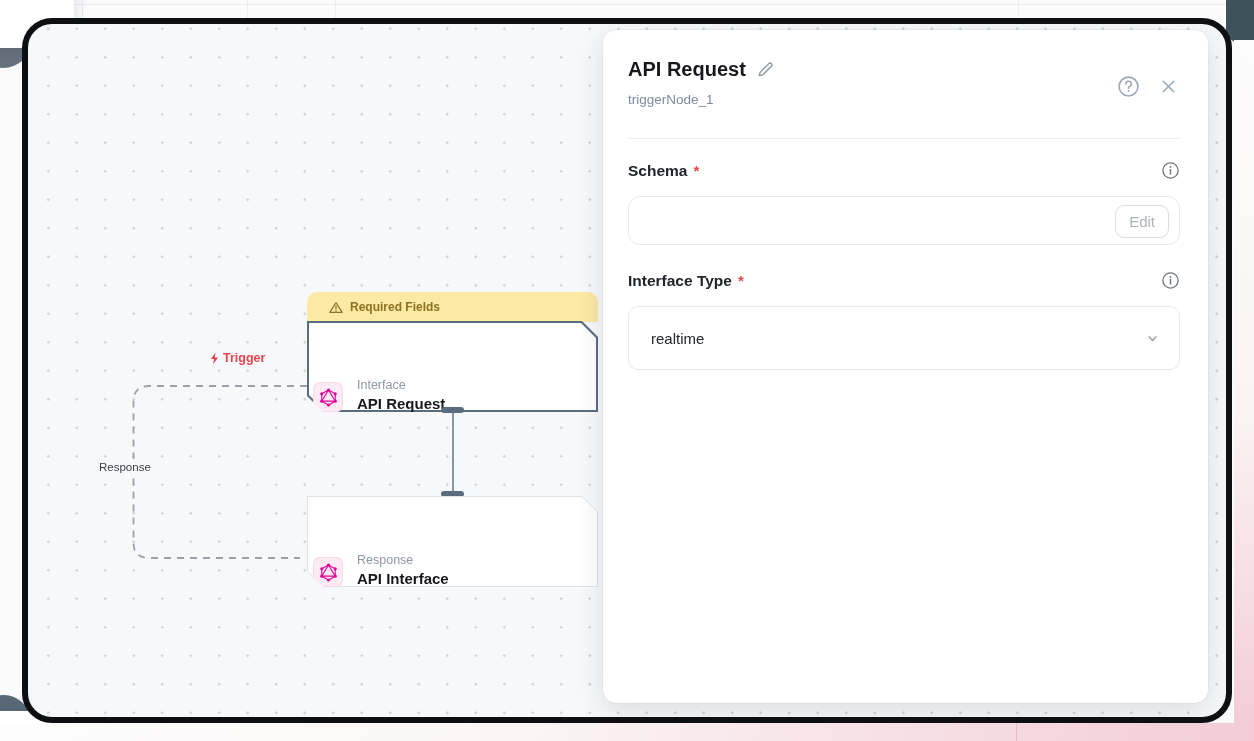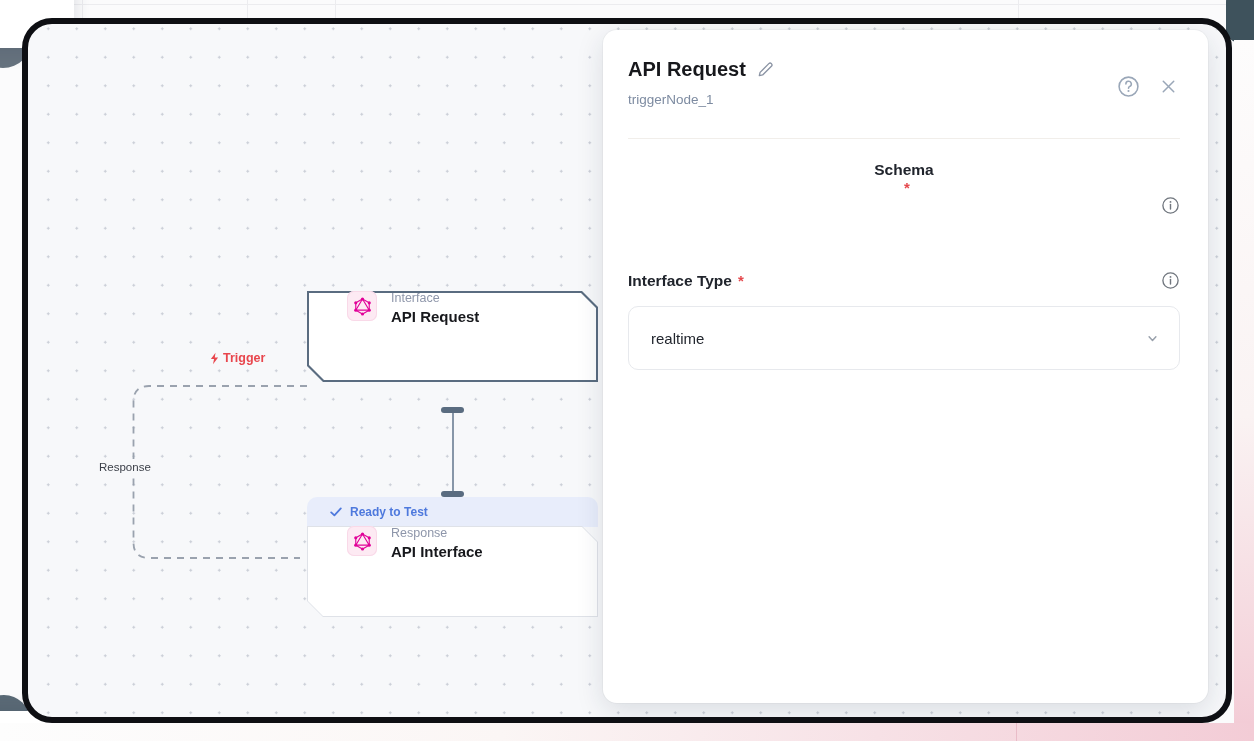--- a/index.html
+++ b/index.html
@@ -55,21 +55,21 @@
   .banner-warn { background:#fbe9a4; color:#8d7222; }
   .banner-ready { background:#e8edfb; color:#4e79dd; }
   .node-shape { position:relative; height:91px; margin-top:-1px;
     clip-path:polygon(0 0, calc(100% - 16px) 0, 100% 16px, 100% 100%, 16px 100%, 0 calc(100% - 16px)); }
   .node-shape.selected { background:#5a6c80; }
   .node-shape.plain { background:#dfe2e8; }
   .node-inner { position:absolute; background:#ffffff;
     clip-path:polygon(0 0, calc(100% - 15px) 0, 100% 15px, 100% 100%, 15px 100%, 0 calc(100% - 15px)); }
   .node-shape.selected .node-inner { inset:2px; }
   .node-shape.plain .node-inner { inset:1px; }
-  .node-content { position:absolute; inset:0; display:flex; align-items:flex-start; gap:14px; padding-left:40px; }
+  .node-content { position:absolute; inset:0; display:flex; align-items:flex-end; gap:14px; padding-left:6px; }
   .node-icon { width:30px; height:30px; border-radius:7px; background:#fdeaf3;
     box-shadow:0 0 0 1px #f9d9e8 inset; display:flex; align-items:center; justify-content:center; }
   .node-texts { display:flex; flex-direction:column; gap:3px; }
   .node-subtitle { font-size:12.5px; color:#8e96aa; }
   .node-title { font-size:15px; font-weight:700; color:#17181c; }
 
   .connector-line { position:absolute; left:424px; top:386px; width:2px; height:87px; background:#8796a8; }
   .connector-handle { position:absolute; left:413px; width:23px; height:6px; border-radius:3px; background:#5a6c80; }
   .handle-top { top:383px; } .handle-bottom { top:467px; }
 
@@ -132,20 +132,28 @@
       <svg width="11" height="13" viewBox="0 0 11 14">
         <path d="M6.6 0.8 L1.6 7.6 H5 L3.9 13.2 L9.4 5.8 H5.8 Z" fill="#e8464d"></path>
       </svg>
       <span>Trigger</span>
     </div>
     <div class="edge-label-response">
       <span>Response</span>
     </div>
 
     <div class="node-group" style="left:279px; top:268px;">
+      <div class="node-banner banner-warn">
+        <svg width="14" height="13" viewBox="0 0 16 14">
+          <path d="M8 1.6 L15 12.6 H1 Z" fill="none" stroke="#8d7222" stroke-width="1.4" stroke-linejoin="round"></path>
+          <line x1="8" y1="5.6" x2="8" y2="8.8" stroke="#8d7222" stroke-width="1.4" stroke-linecap="round"></line>
+          <circle cx="8" cy="10.9" r="0.9" fill="#8d7222"></circle>
+        </svg>
+        <span>Required Fields</span>
+      </div>
       <div class="node-shape selected shadowed">
         <div class="node-inner"></div>
         <div class="node-content">
           <div class="node-icon">
             <svg width="19" height="19" viewBox="0 0 24 24">
               <g stroke="#E10098" stroke-width="1.4" fill="none">
                 <path d="M12 2.5 L20.5 7.4 V16.6 L12 21.5 L3.5 16.6 V7.4 Z"></path>
                 <path d="M12 2.5 L20.5 16.6 H3.5 Z"></path>
               </g>
               <g fill="#E10098">
@@ -164,26 +172,20 @@
           </div>
         </div>
       </div>
     </div>
 
     <div class="connector-line"></div>
     <div class="connector-handle handle-top"></div>
     <div class="connector-handle handle-bottom"></div>
 
     <div class="node-group" style="left:279px; top:473px;">
-      <div class="node-banner banner-ready">
-        <svg width="14" height="12" viewBox="0 0 14 12">
-          <path d="M2.2 6.4 L5.4 9.4 L11.8 2.4" fill="none" stroke="#4e79dd" stroke-width="1.8" stroke-linecap="round" stroke-linejoin="round"></path>
-        </svg>
-        <span>Ready to Test</span>
-      </div>
       <div class="node-shape plain shadowed">
         <div class="node-inner"></div>
         <div class="node-content">
           <div class="node-icon">
             <svg width="19" height="19" viewBox="0 0 24 24">
               <g stroke="#E10098" stroke-width="1.4" fill="none">
                 <path d="M12 2.5 L20.5 7.4 V16.6 L12 21.5 L3.5 16.6 V7.4 Z"></path>
                 <path d="M12 2.5 L20.5 16.6 H3.5 Z"></path>
               </g>
               <g fill="#E10098">
@@ -220,30 +222,33 @@
         <path d="M8.5 8.6 a2.6 2.6 0 1 1 3.6 2.4 c-.75.3-1.1.85-1.1 1.6" fill="none" stroke="#9aa7b8" stroke-width="1.5" stroke-linecap="round"></path>
         <circle cx="11" cy="15.3" r="1" fill="#9aa7b8"></circle>
       </svg>
       <svg width="19" height="19" viewBox="0 0 20 20">
         <path d="M4.5 4.5 L15.5 15.5 M15.5 4.5 L4.5 15.5" stroke="#9aa7b8" stroke-width="1.6" stroke-linecap="round"></path>
       </svg>
     </div>
 
     <div class="panel-divider"></div>
 
-    <div class="field-label-row" style="top:131px;flex-direction:column;">
+    <div class="field-label-row" style="top:131px;">
       <span class="field-label">Schema</span>
       <span class="req-mark">*</span>
       <span class="info-slot">
         <svg width="19" height="19" viewBox="0 0 20 20">
           <circle cx="10" cy="10" r="8" fill="none" stroke="#70767e" stroke-width="1.4"></circle>
           <line x1="10" y1="9" x2="10" y2="13.6" stroke="#70767e" stroke-width="1.5" stroke-linecap="round"></line>
           <circle cx="10" cy="6.2" r="1" fill="#70767e"></circle>
         </svg>
       </span>
+    </div>
+    <div class="schema-box">
+      <button class="edit-btn">Edit</button>
     </div>
 
     <div class="field-label-row" style="top:241px;">
       <span class="field-label">Interface Type</span>
       <span class="req-mark">*</span>
       <span class="info-slot">
         <svg width="19" height="19" viewBox="0 0 20 20">
           <circle cx="10" cy="10" r="8" fill="none" stroke="#70767e" stroke-width="1.4"></circle>
           <line x1="10" y1="9" x2="10" y2="13.6" stroke="#70767e" stroke-width="1.5" stroke-linecap="round"></line>
           <circle cx="10" cy="6.2" r="1" fill="#70767e"></circle>

